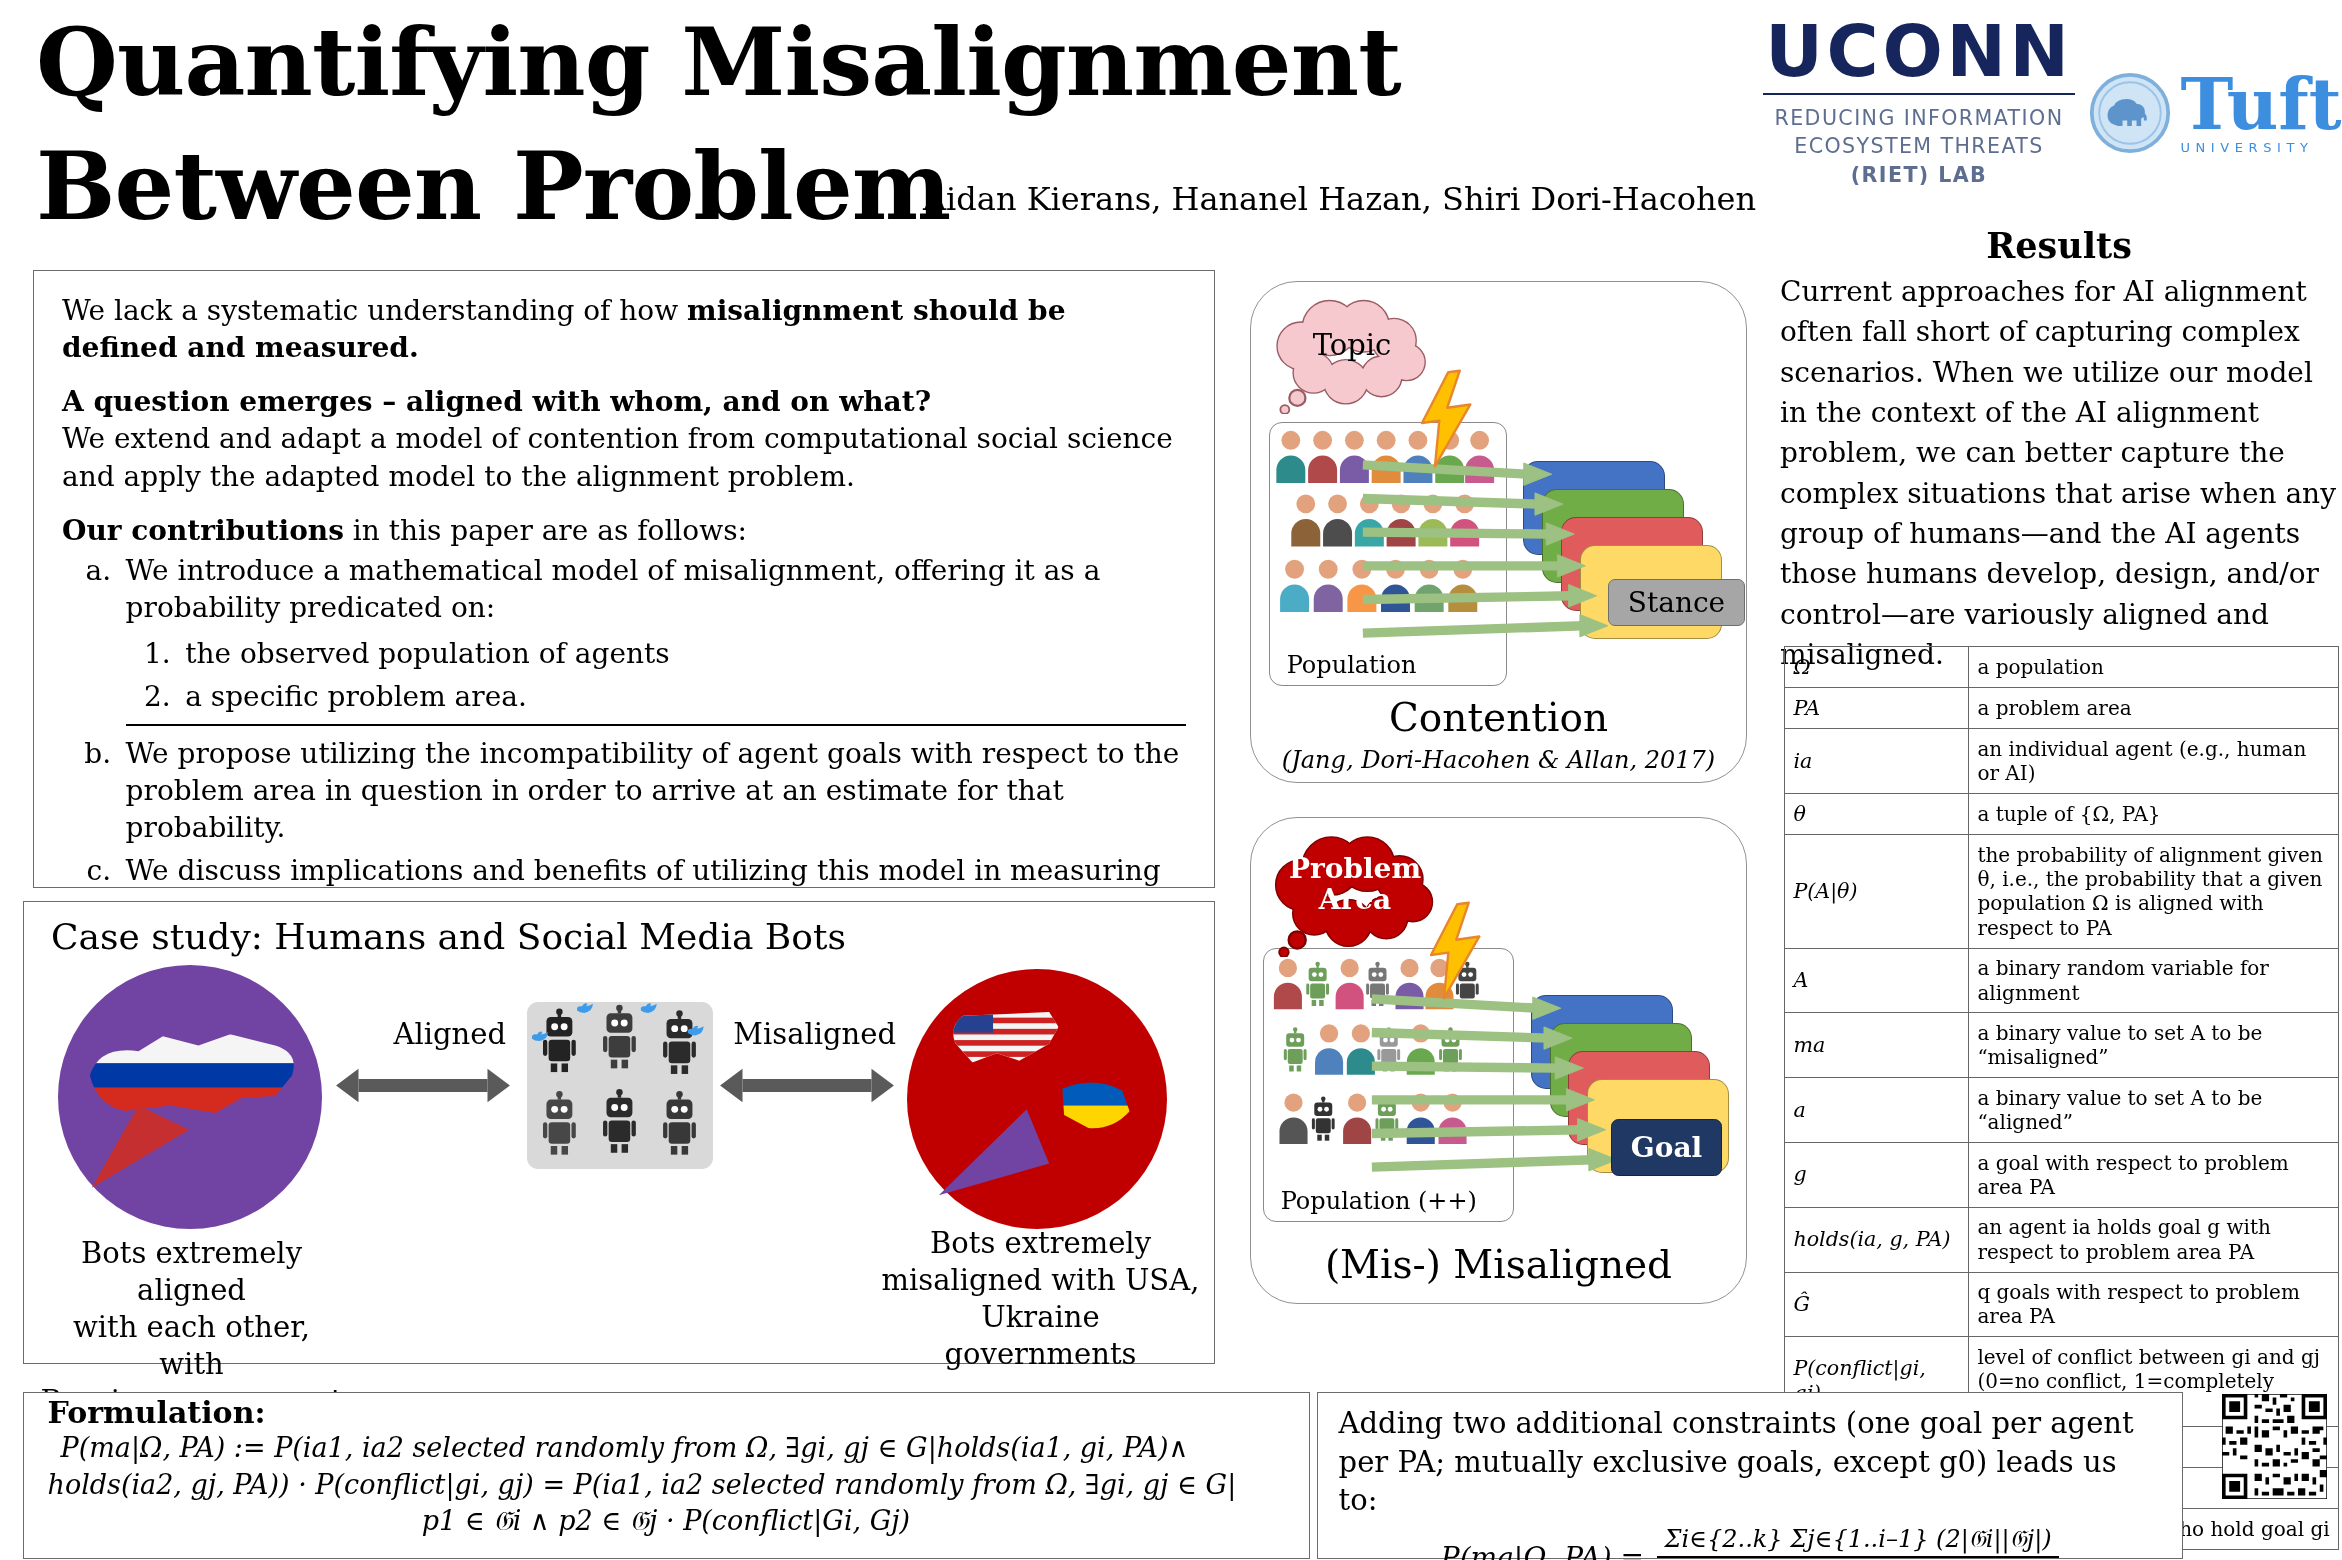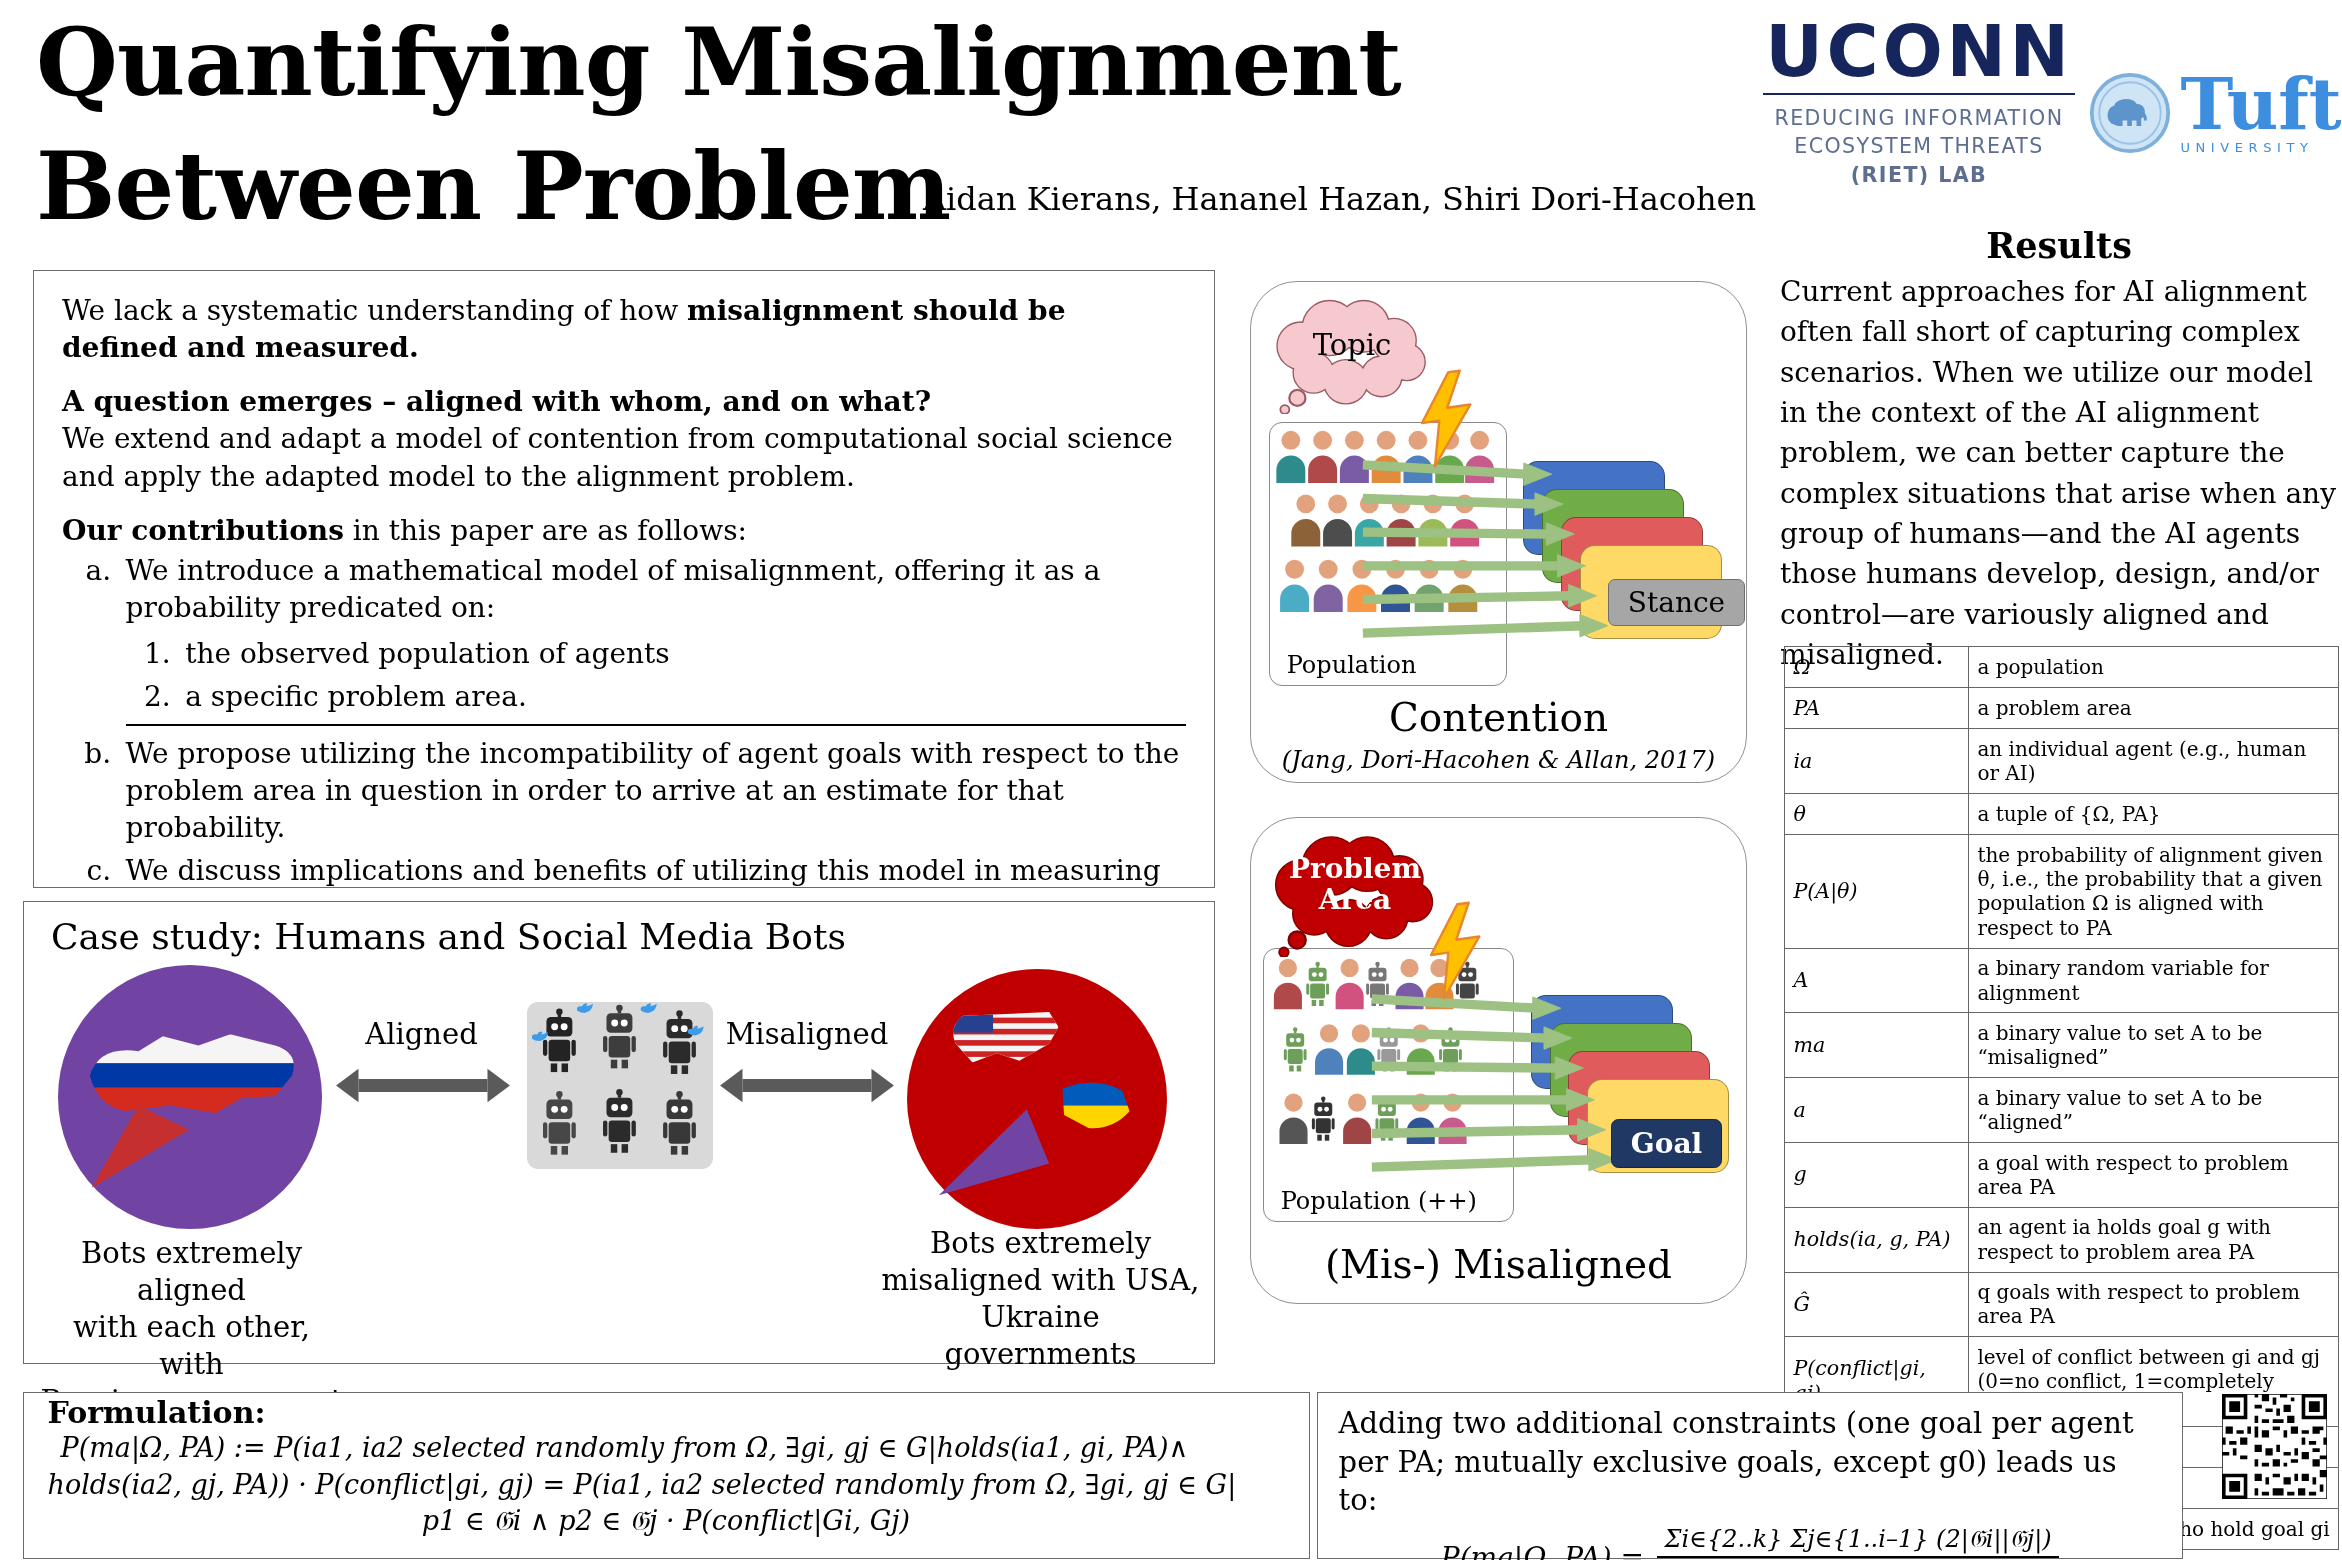--- a/index.html
+++ b/index.html
@@ -31,40 +31,40 @@
   .intro ol.alpha{list-style-type:lower-alpha;padding-left:58px}
   .intro ol.num{list-style-type:decimal;padding-left:54px;margin:9px 0}
   .intro li{margin-bottom:5.6px;padding-left:5.6px}
 
   
   .case{left:22.5px;top:901px;width:1192px;height:463px}
   .case-title{left:51px;top:916px;font-size:36px}
   .circle{position:absolute;border-radius:50%}
   .russia{left:58px;top:965px;width:264px;height:264px;background:var(--circle_purple,#7143a3)}
   .usa{left:907px;top:969px;width:260px;height:260px;background:var(--circle_red,#c00000)}
-  .rel-label{position:absolute;font-size:29px;text-align:center}
+  .rel-label{position:absolute;font-size:29px;text-align:right}
   .bots-panel{position:absolute;left:527px;top:1002px;width:186px;height:167px;background:#d9d9d9;border-radius:11.2px}
   .case-cap{position:absolute;font-size:29px;line-height:1.28;text-align:center;white-space:pre-line}
 
   
   .dbox{position:absolute;border:1.9px solid #929292;border-radius:47px;background:#fff}
   .dbox1{left:1250px;top:281px;width:497px;height:502px}
   .dbox2{left:1250px;top:817px;width:497px;height:487px}
   .popbox{position:absolute;border:1.9px solid #8a8a8a;border-radius:13px;background:#fff}
   .pop1{left:1269px;top:422px;width:238px;height:264px}
   .pop2{left:1263px;top:948px;width:251px;height:274px}
   .pop-label{position:absolute;left:13px;bottom:5.6px;font-size:24px;background:rgba(255,255,255,.75);padding:0 3.7px}
   .card{position:absolute;width:142px;height:94px;border-radius:15px;border:1.9px solid rgba(0,0,0,.35)}
   .c-blue{background:var(--card_blue,#4472c4)}
   .c-green{background:var(--card_green,#70ad47)}
   .c-red{background:var(--card_red,#e05c5c)}
   .c-yellow{background:var(--card_yellow,#ffd966)}
   .stance{left:1608px;top:579px;width:137px;height:47px;background:var(--stance_gray,#a6a6a6);
           border:1.9px solid #6e6e6e;border-radius:7px;display:flex;align-items:center;justify-content:center;font-size:28px}
-  .goal{left:1611px;top:1119px;width:111px;height:49px;background:var(--goal_navy,#1f3864);color:#fff;font-weight:bold;
+  .goal{left:1611px;top:1119px;width:111px;height:57px;background:var(--goal_navy,#1f3864);color:#fff;font-weight:bold;
         border:1.9px solid #142440;border-radius:7.5px;display:flex;align-items:center;justify-content:center;font-size:28px}
   .dcaption{position:absolute;left:1250px;width:497px;text-align:center;font-size:39px}
   .dcite{position:absolute;left:1250px;width:497px;text-align:center;font-size:24px;font-style:italic}
   .cloud{position:absolute}
   .cloud .txt{position:absolute;inset:0;display:flex;align-items:center;justify-content:center;
               padding-bottom:17px;font-size:29px;line-height:1.1;text-align:center;white-space:pre-line}
   .cloud2 .txt{color:#fff;font-weight:bold;font-size:28px}
   .bolt{position:absolute;transform:rotate(-8deg)}
 
   

